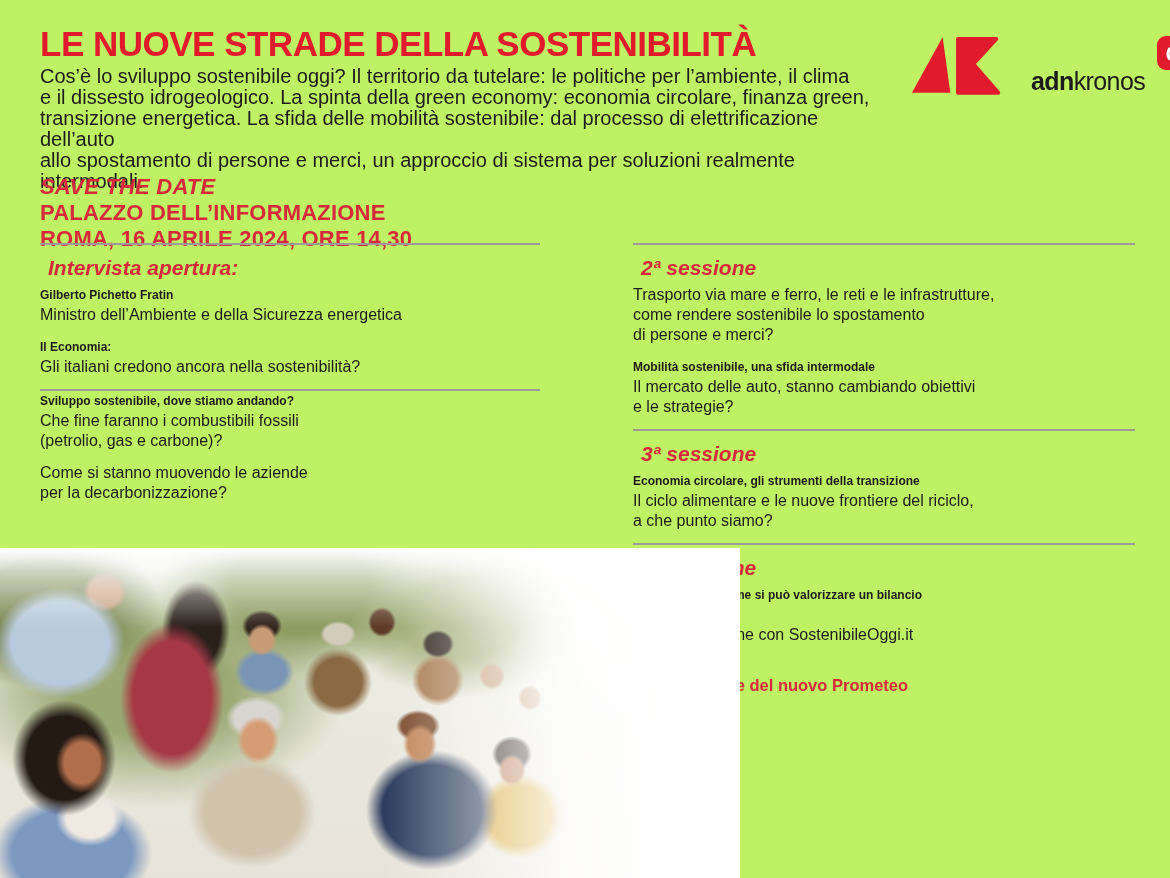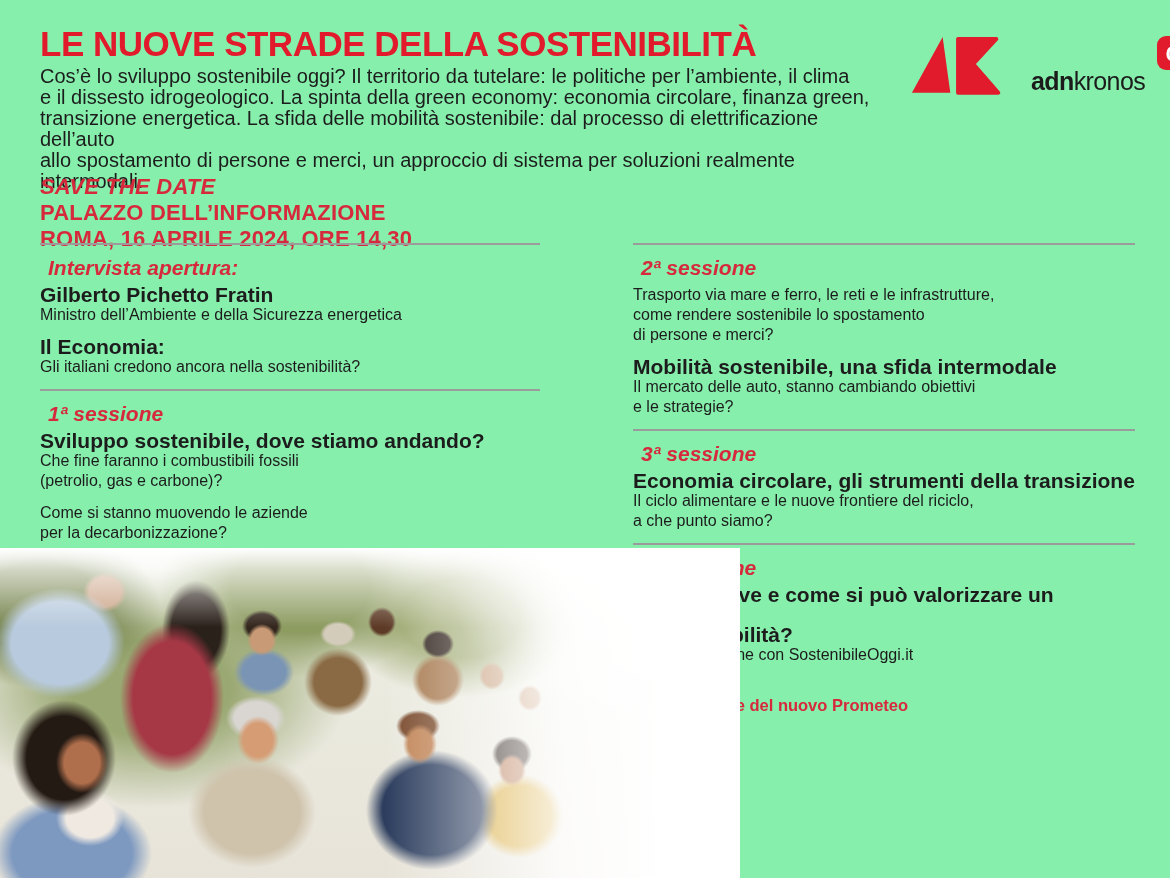--- a/index.html
+++ b/index.html
@@ -1,17 +1,17 @@
 <!DOCTYPE html>
 <html><head>
 <meta charset="utf-8">
 <style>
   html,body{margin:0;padding:0;background:#fff;}
   #page{
-    position:relative;width:1170px;height:878px;background:#86efac;overflow:hidden;
+    position:relative;width:1170px;height:878px;background:#bef264;overflow:hidden;
     font-family:"Liberation Sans",sans-serif;color:#1c1c1c;
   }
   
   .main-title{
     position:absolute;left:40px;top:24px;width:860px;
     font-size:35px;line-height:40px;font-weight:900;letter-spacing:-0.5px;
     color:#e11b2c;
   }
   .intro{
     position:absolute;left:40px;top:66px;width:840px;
@@ -34,21 +34,21 @@
   
   .col{position:absolute;top:235px;font-size:16px;line-height:20px;}
   .col.left{left:40px;width:500px;}
   .col.right{left:633px;width:502px;}
   .rule{border:none;border-top:2px solid #9b9b9b;margin:8px 0 0 0;}
   .sec-heading{
     font-size:21px;line-height:25px;font-weight:800;font-style:italic;
     color:#d6293c;margin:10px 0 5px 8px;
   }
   .item{margin:0 0 12px 0;}
-  .item .b{font-weight:bold;font-size:21px;line-height:20px;white-space:pre-line;}
+  .item .b{font-weight:bold;font-size:12px;line-height:20px;white-space:pre-line;}
   .item .b:empty{display:none;}
   .item .t{white-space:pre-line;}
   .note{
     font-size:16.5px;font-weight:bold;color:#d6293c;margin-top:30px;
   }
   
   .photo{position:absolute;left:0;top:548px;width:740px;height:330px;}
   .photo .art{
     position:absolute;inset:0;
     background-image:
@@ -137,21 +137,20 @@
     <div class="sec-heading">Intervista apertura:</div>
     <div class="item">
       <div class="b">Gilberto Pichetto Fratin</div>
       <div class="t">Ministro dell’Ambiente e della Sicurezza energetica</div>
     </div>
     <div class="item">
       <div class="b">Il Economia:</div>
       <div class="t">Gli italiani credono ancora nella sostenibilità?</div>
     </div>
     <hr class="rule">
-    <div class="sec-heading">1ª sessione</div>
     <div class="item">
       <div class="b">Sviluppo sostenibile, dove stiamo andando?</div>
       <div class="t">Che fine faranno i combustibili fossili
 (petrolio, gas e carbone)?</div>
     </div>
     <div class="item">
 
       <div class="t">Come si stanno muovendo le aziende
 per la decarbonizzazione?</div>
     </div>

